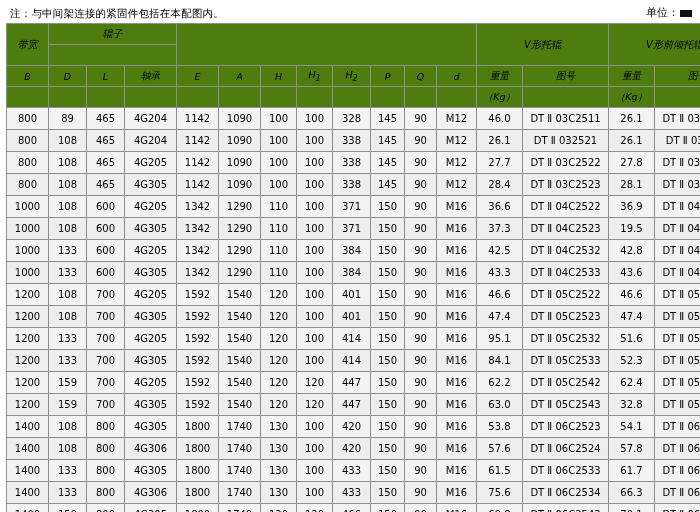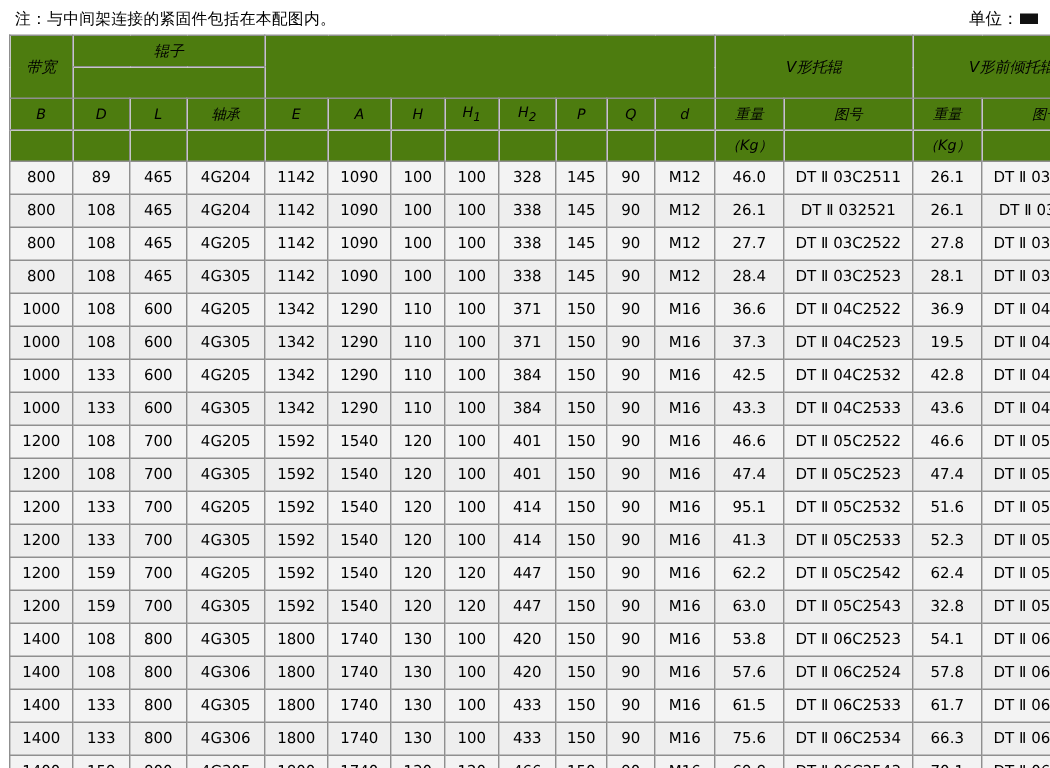--- a/index.html
+++ b/index.html
@@ -392,21 +392,21 @@
           <td class="num">700</td>
           <td class="num">4G305</td>
           <td class="num">1592</td>
           <td class="num">1540</td>
           <td class="num">120</td>
           <td class="num">100</td>
           <td class="num">414</td>
           <td class="num">150</td>
           <td class="num">90</td>
           <td class="num">M16</td>
-          <td class="num">41.3</td>
+          <td class="num">84.1</td>
           <td class="num">DT Ⅱ 05C2533</td>
           <td class="num">52.3</td>
           <td class="num">DT Ⅱ 05C2633</td>
         </tr>
         <tr>
           <td class="num">1200</td>
           <td class="num">159</td>
           <td class="num">700</td>
           <td class="num">4G205</td>
           <td class="num">1592</td>

